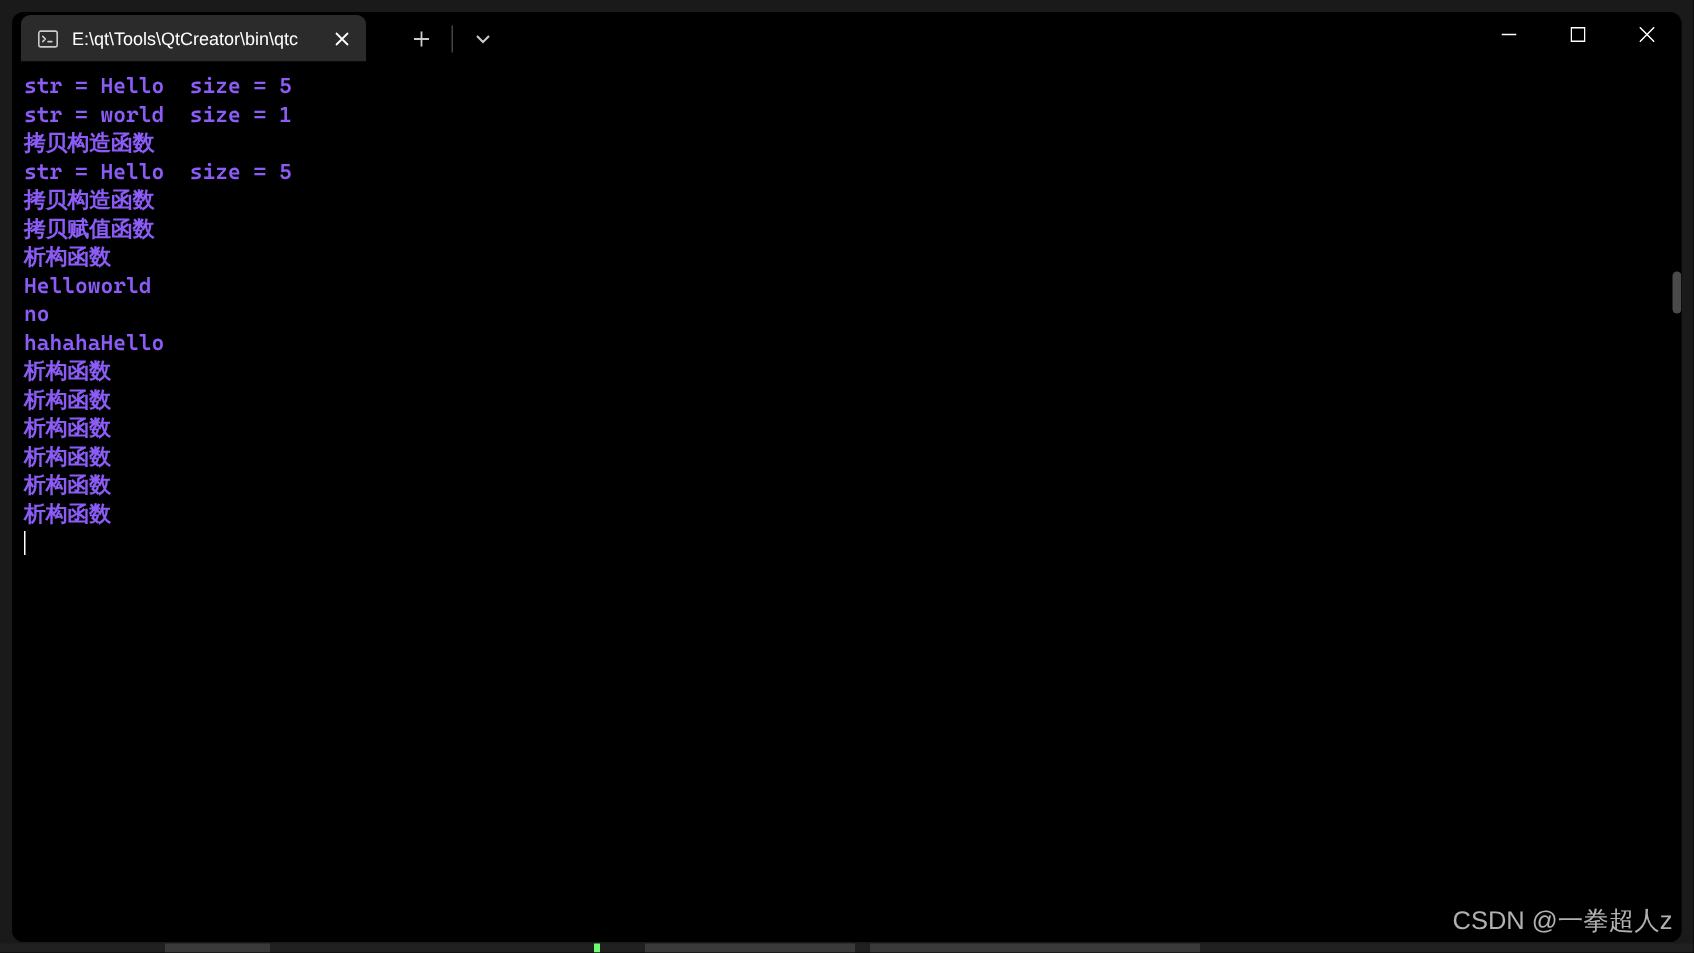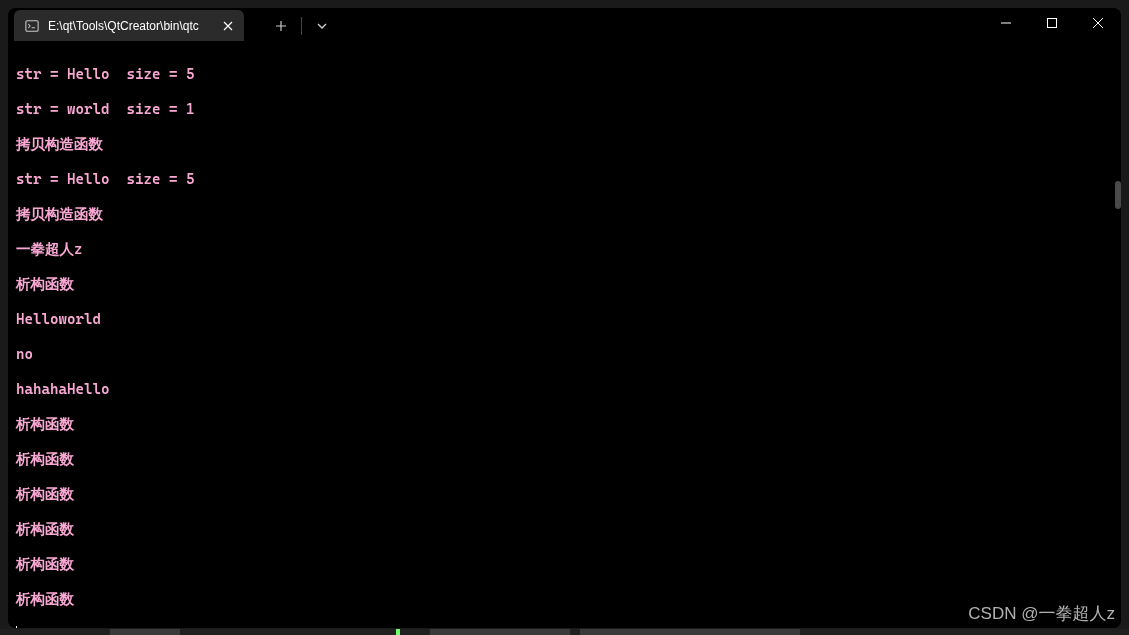--- a/index.html
+++ b/index.html
@@ -118,27 +118,26 @@
       cursor: pointer;
     }
     .terminal-body {
       flex: 1;
       background: #000000;
       padding: 8px 8px;
       position: relative;
       overflow: hidden;
     }
     .terminal-line {
-      color: #f9a8d4;
+      color: #8b5cf6;
       font-size: 14.5px;
       line-height: 19px;
       font-family: Consolas, "Cascadia Mono", monospace;
       white-space: pre;
       font-weight: 600;
-      margin-top: 16px;
     }
     .cursor {
       display: inline-block;
       width: 1px;
       height: 16px;
       background: #ffffff;
       vertical-align: text-bottom;
       margin-left: 0;
     }
     .scrollbar-track {
@@ -241,21 +240,21 @@
     </div>
   </div>
 
   <div class="terminal-body">
     <div id="terminal-lines">
         <div class="terminal-line">str = Hello  size = 5</div>
         <div class="terminal-line">str = world  size = 1</div>
         <div class="terminal-line">拷贝构造函数</div>
         <div class="terminal-line">str = Hello  size = 5</div>
         <div class="terminal-line">拷贝构造函数</div>
-        <div class="terminal-line">一拳超人z</div>
+        <div class="terminal-line">拷贝赋值函数</div>
         <div class="terminal-line">析构函数</div>
         <div class="terminal-line">Helloworld</div>
         <div class="terminal-line">no</div>
         <div class="terminal-line">hahahaHello</div>
         <div class="terminal-line">析构函数</div>
         <div class="terminal-line">析构函数</div>
         <div class="terminal-line">析构函数</div>
         <div class="terminal-line">析构函数</div>
         <div class="terminal-line">析构函数</div>
         <div class="terminal-line">析构函数</div>

